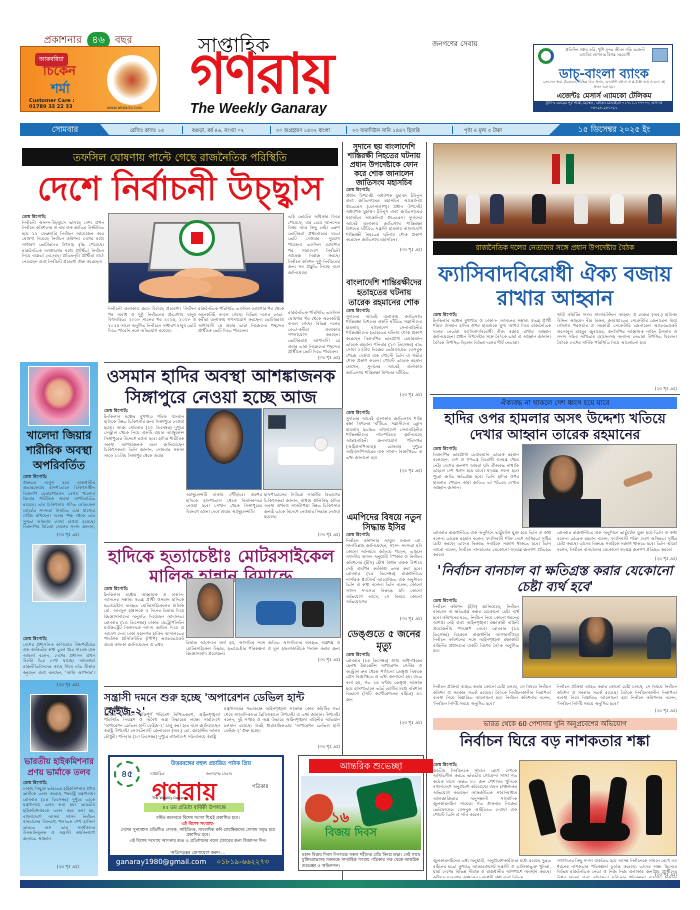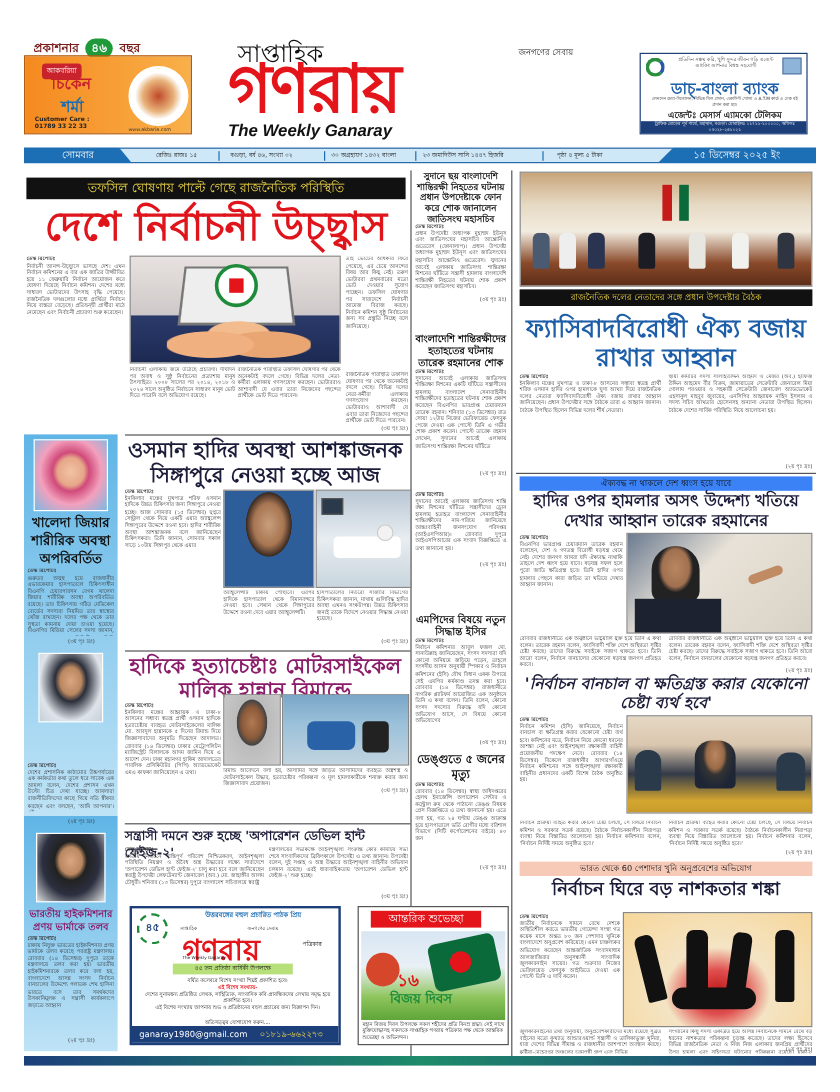--- a/index.html
+++ b/index.html
@@ -4,21 +4,21 @@
 <style>
 *{box-sizing:border-box;margin:0;padding:0}
 html,body{width:700px;height:910px;background:#fff;overflow:hidden}
 body{font-family:"DejaVu Sans",sans-serif;color:#111;position:relative}
 .abs{position:absolute}
 .body-text{font-size:4.4px;line-height:5.6px;color:#333;text-align:justify;font-family:"DejaVu Serif",serif;overflow:hidden}
 .body-text .lbl{font-weight:bold;display:block}
 .more{display:block;text-align:right;font-size:4.4px;color:#333}
 .photo{border:1px solid #888;overflow:hidden}
 
-.since{left:28px;top:32px;font-size:10px;color:#7a1a1a;font-weight:bold}
+.since{left:44px;top:32px;font-size:10px;color:#7a1a1a;font-weight:normal}
 .since .num{display:inline-block;background:#1f9a3a;color:#fff;border-radius:9px;padding:0 5px;margin:0 2px}
 .ad-left{left:20px;top:46px;width:140px;height:66px;background:linear-gradient(90deg,#f58a1f,#f9b04a);border:1px solid #b35d10;overflow:hidden}
 .ad-left .brand{position:absolute;left:14px;top:6px;background:#c8232c;color:#fff;font-size:6px;padding:1px 4px;border-radius:3px}
 .ad-left .dish{position:absolute;left:22px;top:18px;font-size:13px;font-weight:bold;color:#c8232c;line-height:12px}
 .ad-left .dish2{position:absolute;left:30px;top:32px;font-size:13px;font-weight:bold;color:#1d6fb5}
 .ad-left .cc{position:absolute;left:8px;top:50px;font-size:5px;line-height:6px;color:#222;font-weight:bold}
 .ad-left .plate{position:absolute;left:86px;top:8px;width:50px;height:50px;border-radius:50%;background:radial-gradient(circle,#c0492a 0,#e8b27a 40%,#fff 60%);border:2px solid #fff}
 .ad-left .web{position:absolute;left:86px;top:58px;font-size:4px;color:#333}
 .weekly-label{left:198px;top:30px;font-size:20px;color:#111}
 .logo{left:190px;top:46px;width:300px;height:56px;color:#e4141b;font-size:56px;font-weight:bold;line-height:56px;letter-spacing:-2px;font-family:"Liberation Sans",sans-serif;overflow:hidden;white-space:nowrap}
@@ -75,21 +75,21 @@
 .sabotage-hl{left:430px;top:731px;width:250px;font-size:15px;line-height:20px;color:#1b1b3a;text-align:center;font-weight:bold}
 .sabotage-photo{left:519px;top:760px;width:158px;height:96px;background:radial-gradient(ellipse at 50% 70%,#c01818 0,#e05050 20%,#f4e4c4 40%,#f7d79a 100%)}
 .sabotage-photo .fig{position:absolute;background:#111;border-radius:6px 6px 2px 2px}
 
 .anniv-ad{left:108px;top:755px;width:176px;height:116px;background:#fff;border:2px solid #1c3f7a}
 .anniv-ad .logo-small{position:absolute;left:42px;top:16px;font-size:24px;color:#e4141b;font-weight:bold;font-family:"Liberation Sans",sans-serif}
 .anniv-ad .bar{position:absolute;left:34px;top:46px;width:100px;height:9px;background:#b7e07a;font-size:5px;line-height:9px;text-align:center;color:#222}
 .anniv-ad .t{position:absolute;left:4px;width:168px;text-align:center;font-size:4.3px;line-height:5.2px;color:#222}
 .anniv-ad .foot{position:absolute;left:0;bottom:0;width:172px;height:14px;background:#1c3f7a;color:#fff;font-size:7px;line-height:14px;padding-left:6px}
 .greet{left:298px;top:755px;width:126px;height:116px;border:1px solid #555;background:#fff}
-.greet .title{position:absolute;left:10px;top:3px;width:92px;height:14px;background:#e4141b;color:#fff;font-size:9px;line-height:14px;text-align:center}
+.greet .title{position:absolute;left:10px;top:3px;width:124px;height:14px;background:#e4141b;color:#fff;font-size:9px;line-height:14px;text-align:center}
 .greet .img{position:absolute;left:2px;top:20px;width:120px;height:74px;background:linear-gradient(180deg,#d8e6f2 0,#e9f0f6 40%,#8cc45a 75%,#5fa53a 100%)}
 .greet .img .flag{position:absolute;left:58px;top:6px;width:56px;height:40px;background:#0a6a3a;transform:rotate(-12deg);border-radius:6px}
 .greet .img .flag::after{content:"";position:absolute;left:16px;top:10px;width:18px;height:18px;border-radius:50%;background:#e4141b}
 .greet .img .sun{position:absolute;left:4px;top:18px;width:28px;height:28px;border-radius:50%;background:#d6462a}
 .greet .img .num{position:absolute;left:30px;top:30px;font-size:14px;font-weight:bold;color:#e4141b}
 .greet .img .vd{position:absolute;left:24px;top:48px;font-size:11px;font-weight:bold;color:#1b8b3a}
 .greet .cap{position:absolute;left:3px;top:96px;width:120px;font-size:4.3px;line-height:5.4px;color:#222}
 .bottom-bar{left:20px;top:880px;width:660px;height:8px;background:linear-gradient(90deg,#1c3f7a,#1e8b6a 50%,#1c3f7a)}
 </style>
 </head>

